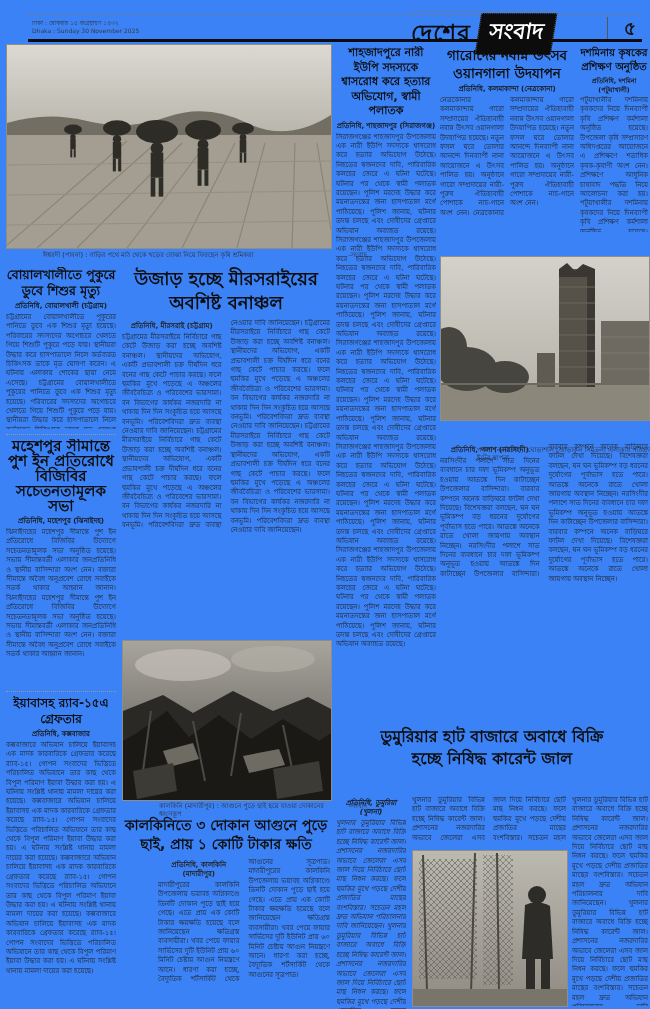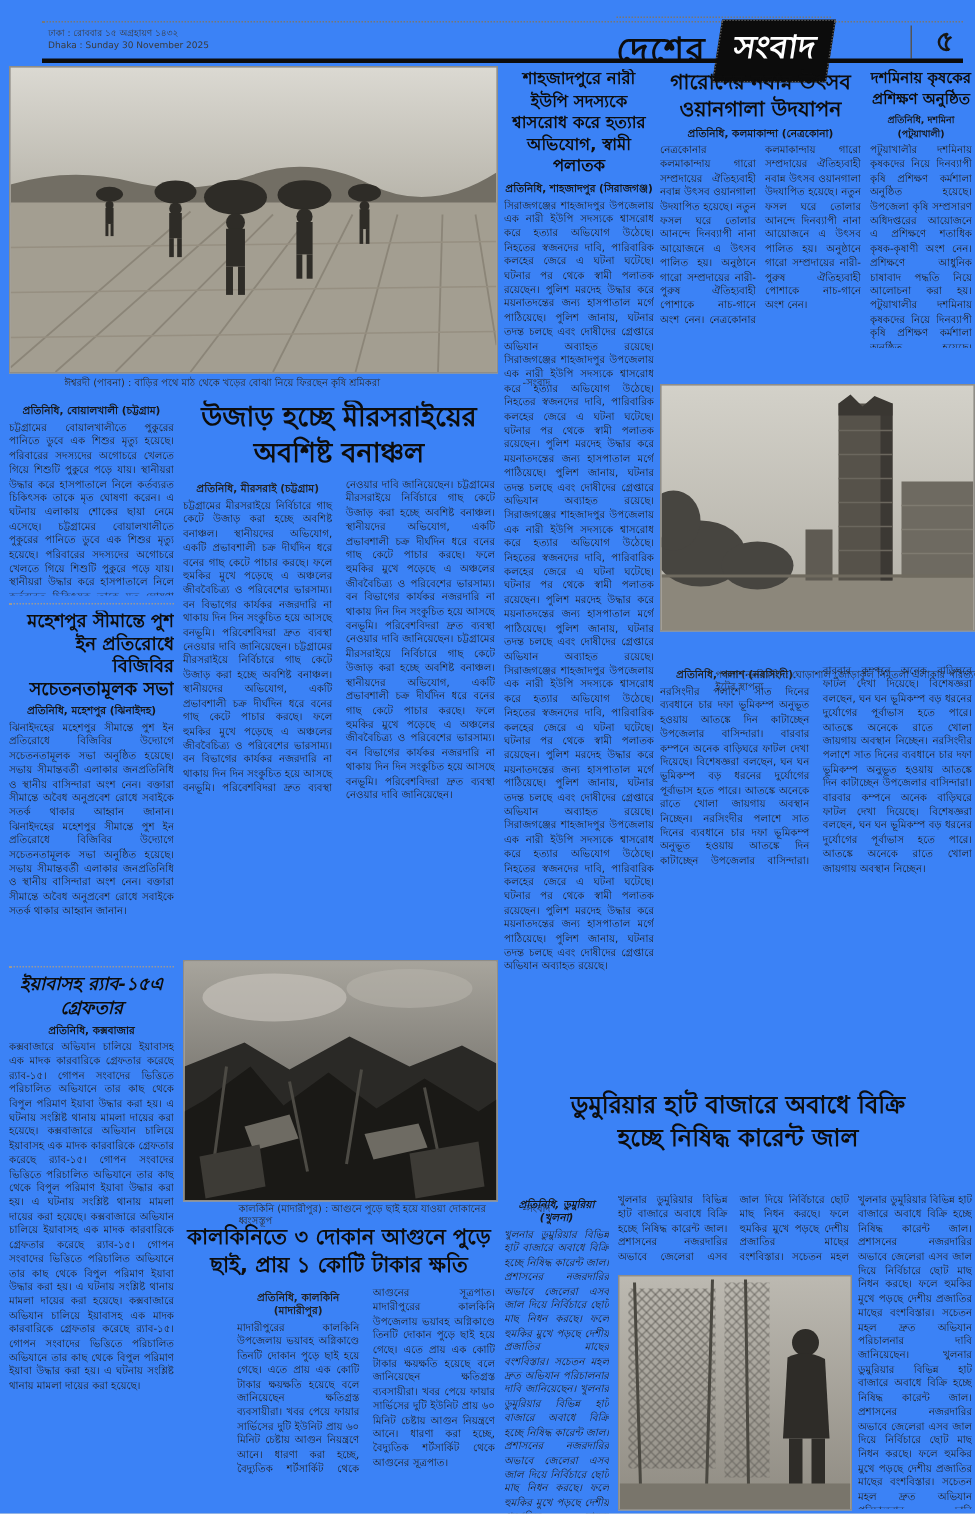--- a/index.html
+++ b/index.html
@@ -85,32 +85,33 @@
       <use href="#porter" transform="translate(66,98) scale(0.9)"></use>
     </svg>
   </div>
   <div class="cap abs" style="left:6px;top:251px;width:324px;">
     <span>ঈশ্বরদী (পাবনা) : বাড়ির পথে মাঠ থেকে খড়ের বোঝা নিয়ে ফিরছেন কৃষি শ্রমিকরা</span>
     <span class="cr">-সংবাদ</span>
   </div>
 
   <div class="abs" style="left:6px;top:267px;width:110px;height:739px;overflow:hidden;">
     <div>
+      <div class="hl" style="font-size:12.5px;line-height:16px;">বোয়ালখালীতে পুকুরে ডুবে শিশুর মৃত্যু</div>
       <div class="byline">প্রতিনিধি, বোয়ালখালী (চট্টগ্রাম)</div>
       <div class="bt" style="height:116px;">চট্টগ্রামের বোয়ালখালীতে পুকুরের পানিতে ডুবে এক শিশুর মৃত্যু হয়েছে। পরিবারের সদস্যদের অগোচরে খেলতে গিয়ে শিশুটি পুকুরে পড়ে যায়। স্থানীয়রা উদ্ধার করে হাসপাতালে নিলে কর্তব্যরত চিকিৎসক তাকে মৃত ঘোষণা করেন। এ ঘটনায় এলাকায় শোকের ছায়া নেমে এসেছে। চট্টগ্রামের বোয়ালখালীতে পুকুরের পানিতে ডুবে এক শিশুর মৃত্যু হয়েছে। পরিবারের সদস্যদের অগোচরে খেলতে গিয়ে শিশুটি পুকুরে পড়ে যায়। স্থানীয়রা উদ্ধার করে হাসপাতালে নিলে কর্তব্যরত চিকিৎসক তাকে মৃত ঘোষণা করেন। এ ঘটনায় এলাকায় শোকের ছায়া নেমে এসেছে।</div>
     </div>
     <div class="sep"></div>
     <div>
-      <div class="hl" style="font-size:12px;line-height:15px;text-align:right;">মহেশপুর সীমান্তে পুশ ইন প্রতিরোধে বিজিবির সচেতনতামূলক সভা</div>
+      <div class="hl" style="font-size:15px;line-height:15px;">মহেশপুর সীমান্তে পুশ ইন প্রতিরোধে বিজিবির সচেতনতামূলক সভা</div>
       <div class="byline">প্রতিনিধি, মহেশপুর (ঝিনাইদহ)</div>
       <div class="bt" style="height:158px;">ঝিনাইদহের মহেশপুর সীমান্তে পুশ ইন প্রতিরোধে বিজিবির উদ্যোগে সচেতনতামূলক সভা অনুষ্ঠিত হয়েছে। সভায় সীমান্তবর্তী এলাকার জনপ্রতিনিধি ও স্থানীয় বাসিন্দারা অংশ নেন। বক্তারা সীমান্তে অবৈধ অনুপ্রবেশ রোধে সবাইকে সতর্ক থাকার আহ্বান জানান। ঝিনাইদহের মহেশপুর সীমান্তে পুশ ইন প্রতিরোধে বিজিবির উদ্যোগে সচেতনতামূলক সভা অনুষ্ঠিত হয়েছে। সভায় সীমান্তবর্তী এলাকার জনপ্রতিনিধি ও স্থানীয় বাসিন্দারা অংশ নেন। বক্তারা সীমান্তে অবৈধ অনুপ্রবেশ রোধে সবাইকে সতর্ক থাকার আহ্বান জানান।</div>
     </div>
     <div class="sep"></div>
     <div>
-      <div class="hl" style="font-size:12px;line-height:15.5px;font-style:italic;">ইয়াবাসহ র‍্যাব-১৫এ গ্রেফতার</div>
+      <div class="hl" style="font-size:12px;line-height:15.5px;">ইয়াবাসহ র‍্যাব-১৫এ গ্রেফতার</div>
       <div class="byline">প্রতিনিধি, কক্সবাজার</div>
       <div class="bt" style="height:252px;">কক্সবাজারে অভিযান চালিয়ে ইয়াবাসহ এক মাদক কারবারিকে গ্রেফতার করেছে র‍্যাব-১৫। গোপন সংবাদের ভিত্তিতে পরিচালিত অভিযানে তার কাছ থেকে বিপুল পরিমাণ ইয়াবা উদ্ধার করা হয়। এ ঘটনায় সংশ্লিষ্ট থানায় মামলা দায়ের করা হয়েছে। কক্সবাজারে অভিযান চালিয়ে ইয়াবাসহ এক মাদক কারবারিকে গ্রেফতার করেছে র‍্যাব-১৫। গোপন সংবাদের ভিত্তিতে পরিচালিত অভিযানে তার কাছ থেকে বিপুল পরিমাণ ইয়াবা উদ্ধার করা হয়। এ ঘটনায় সংশ্লিষ্ট থানায় মামলা দায়ের করা হয়েছে। কক্সবাজারে অভিযান চালিয়ে ইয়াবাসহ এক মাদক কারবারিকে গ্রেফতার করেছে র‍্যাব-১৫। গোপন সংবাদের ভিত্তিতে পরিচালিত অভিযানে তার কাছ থেকে বিপুল পরিমাণ ইয়াবা উদ্ধার করা হয়। এ ঘটনায় সংশ্লিষ্ট থানায় মামলা দায়ের করা হয়েছে। কক্সবাজারে অভিযান চালিয়ে ইয়াবাসহ এক মাদক কারবারিকে গ্রেফতার করেছে র‍্যাব-১৫। গোপন সংবাদের ভিত্তিতে পরিচালিত অভিযানে তার কাছ থেকে বিপুল পরিমাণ ইয়াবা উদ্ধার করা হয়। এ ঘটনায় সংশ্লিষ্ট থানায় মামলা দায়ের করা হয়েছে।</div>
     </div>
   </div>
 
   <div class="abs" style="left:122px;top:267px;width:208px;">
     <div class="hl" style="font-size:18px;line-height:24px;">উজাড় হচ্ছে মীরসরাইয়ের অবশিষ্ট বনাঞ্চল</div>
     <div class="bt cols2" style="height:296px;margin-top:4px;">
       <span class="byline" style="display:block;">প্রতিনিধি, মীরসরাই (চট্টগ্রাম)</span>
       <span>চট্টগ্রামের মীরসরাইয়ে নির্বিচারে গাছ কেটে উজাড় করা হচ্ছে অবশিষ্ট বনাঞ্চল। স্থানীয়দের অভিযোগ, একটি প্রভাবশালী চক্র দীর্ঘদিন ধরে বনের গাছ কেটে পাচার করছে। ফলে হুমকির মুখে পড়েছে এ অঞ্চলের জীববৈচিত্র্য ও পরিবেশের ভারসাম্য। বন বিভাগের কার্যকর নজরদারি না থাকায় দিন দিন সংকুচিত হয়ে আসছে বনভূমি। পরিবেশবিদরা দ্রুত ব্যবস্থা নেওয়ার দাবি জানিয়েছেন। চট্টগ্রামের মীরসরাইয়ে নির্বিচারে গাছ কেটে উজাড় করা হচ্ছে অবশিষ্ট বনাঞ্চল। স্থানীয়দের অভিযোগ, একটি প্রভাবশালী চক্র দীর্ঘদিন ধরে বনের গাছ কেটে পাচার করছে। ফলে হুমকির মুখে পড়েছে এ অঞ্চলের জীববৈচিত্র্য ও পরিবেশের ভারসাম্য। বন বিভাগের কার্যকর নজরদারি না থাকায় দিন দিন সংকুচিত হয়ে আসছে বনভূমি। পরিবেশবিদরা দ্রুত ব্যবস্থা নেওয়ার দাবি জানিয়েছেন। চট্টগ্রামের মীরসরাইয়ে নির্বিচারে গাছ কেটে উজাড় করা হচ্ছে অবশিষ্ট বনাঞ্চল। স্থানীয়দের অভিযোগ, একটি প্রভাবশালী চক্র দীর্ঘদিন ধরে বনের গাছ কেটে পাচার করছে। ফলে হুমকির মুখে পড়েছে এ অঞ্চলের জীববৈচিত্র্য ও পরিবেশের ভারসাম্য। বন বিভাগের কার্যকর নজরদারি না থাকায় দিন দিন সংকুচিত হয়ে আসছে বনভূমি। পরিবেশবিদরা দ্রুত ব্যবস্থা নেওয়ার দাবি জানিয়েছেন। চট্টগ্রামের মীরসরাইয়ে নির্বিচারে গাছ কেটে উজাড় করা হচ্ছে অবশিষ্ট বনাঞ্চল। স্থানীয়দের অভিযোগ, একটি প্রভাবশালী চক্র দীর্ঘদিন ধরে বনের গাছ কেটে পাচার করছে। ফলে হুমকির মুখে পড়েছে এ অঞ্চলের জীববৈচিত্র্য ও পরিবেশের ভারসাম্য। বন বিভাগের কার্যকর নজরদারি না থাকায় দিন দিন সংকুচিত হয়ে আসছে বনভূমি। পরিবেশবিদরা দ্রুত ব্যবস্থা নেওয়ার দাবি জানিয়েছেন।</span>

